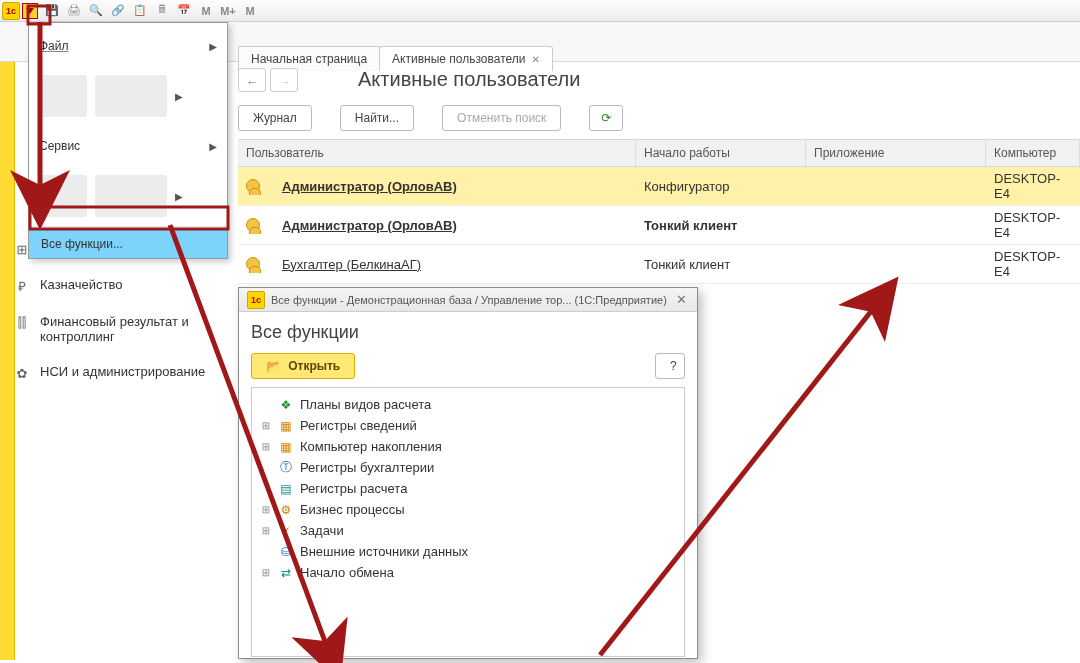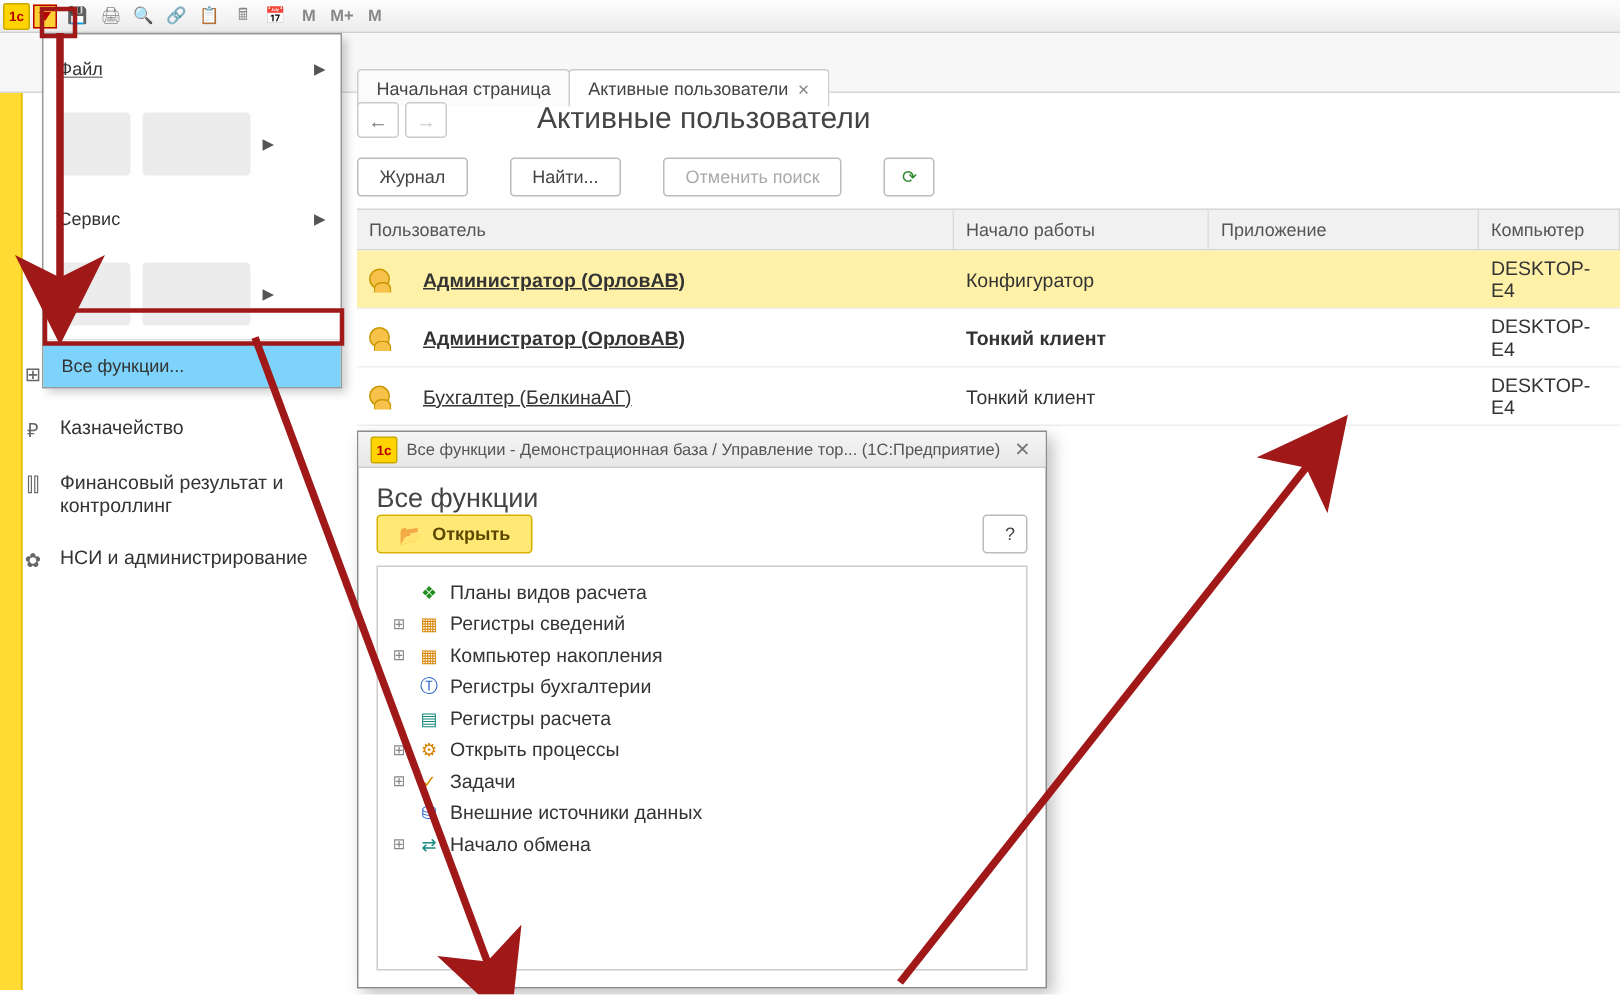--- a/index.html
+++ b/index.html
@@ -64,21 +64,21 @@
   .user-icon::after { content:""; position:absolute; left:2px; top:8px; width:10px; height:6px; border-radius:5px 5px 0 0; background:#f6c24a; border:1px solid #c99700; border-bottom:none;}
   .user-link { color:#333; text-decoration:underline; font-weight:bold;}
   .row:not(.sel) .user-link { color:#333; }
 
   
   .dialog { position:absolute; left:238px; top:287px; width:460px; height:372px; background:#fff; border:1px solid #8c8c8c; box-shadow:4px 4px 10px rgba(0,0,0,.25); z-index:40;}
   .dlg-title { height:24px; background:linear-gradient(#f5f5f5,#e7e7e7); border-bottom:1px solid #ccc; display:flex; align-items:center; padding:0 6px; font-size:11px; color:#555;}
   .dlg-title .app-logo { margin-right:6px;}
   .dlg-title .x { margin-left:auto; color:#777; font-size:13px; padding:0 4px;}
   .dlg-body { padding:10px 12px;}
-  .dlg-h { font-size:18px; color:#444; }
+  .dlg-h { font-size:18px; color:#444; margin-bottom:10px;}
   .dlg-tbar { display:flex; gap:8px; margin-bottom:8px;}
   .btn-open { background:#ffe873; border:1px solid #d6b100; font-weight:bold; color:#5b4800;}
   .btn-open .ico { color:#2f7d2f; margin-right:6px; font-size:13px;}
   .btn-q { width:30px;}
   .tree { border:1px solid #ccc; height:270px; overflow:auto; padding:6px 4px;}
   .tnode { display:flex; align-items:center; gap:6px; padding:3px 4px; font-size:13px; color:#333;}
   .twister { width:12px; color:#888; font-size:10px; text-align:center;}
   .ticon { width:16px; height:14px; display:inline-flex; align-items:center; justify-content:center; font-size:12px;}
   .ticon.green { color:#1f8f1f;}
   .ticon.orange { color:#d68400;}
@@ -259,21 +259,21 @@
           <span>Регистры бухгалтерии</span>
         </div>
         <div class="tnode">
           <span class="twister"></span>
           <span class="ticon teal">▤</span>
           <span>Регистры расчета</span>
         </div>
         <div class="tnode">
           <span class="twister">⊞</span>
           <span class="ticon orange">⚙</span>
-          <span>Открыть процессы</span>
+          <span>Бизнес процессы</span>
         </div>
         <div class="tnode">
           <span class="twister">⊞</span>
           <span class="ticon orange">✓</span>
           <span>Задачи</span>
         </div>
         <div class="tnode">
           <span class="twister"></span>
           <span class="ticon blue">⛁</span>
           <span>Внешние источники данных</span>

